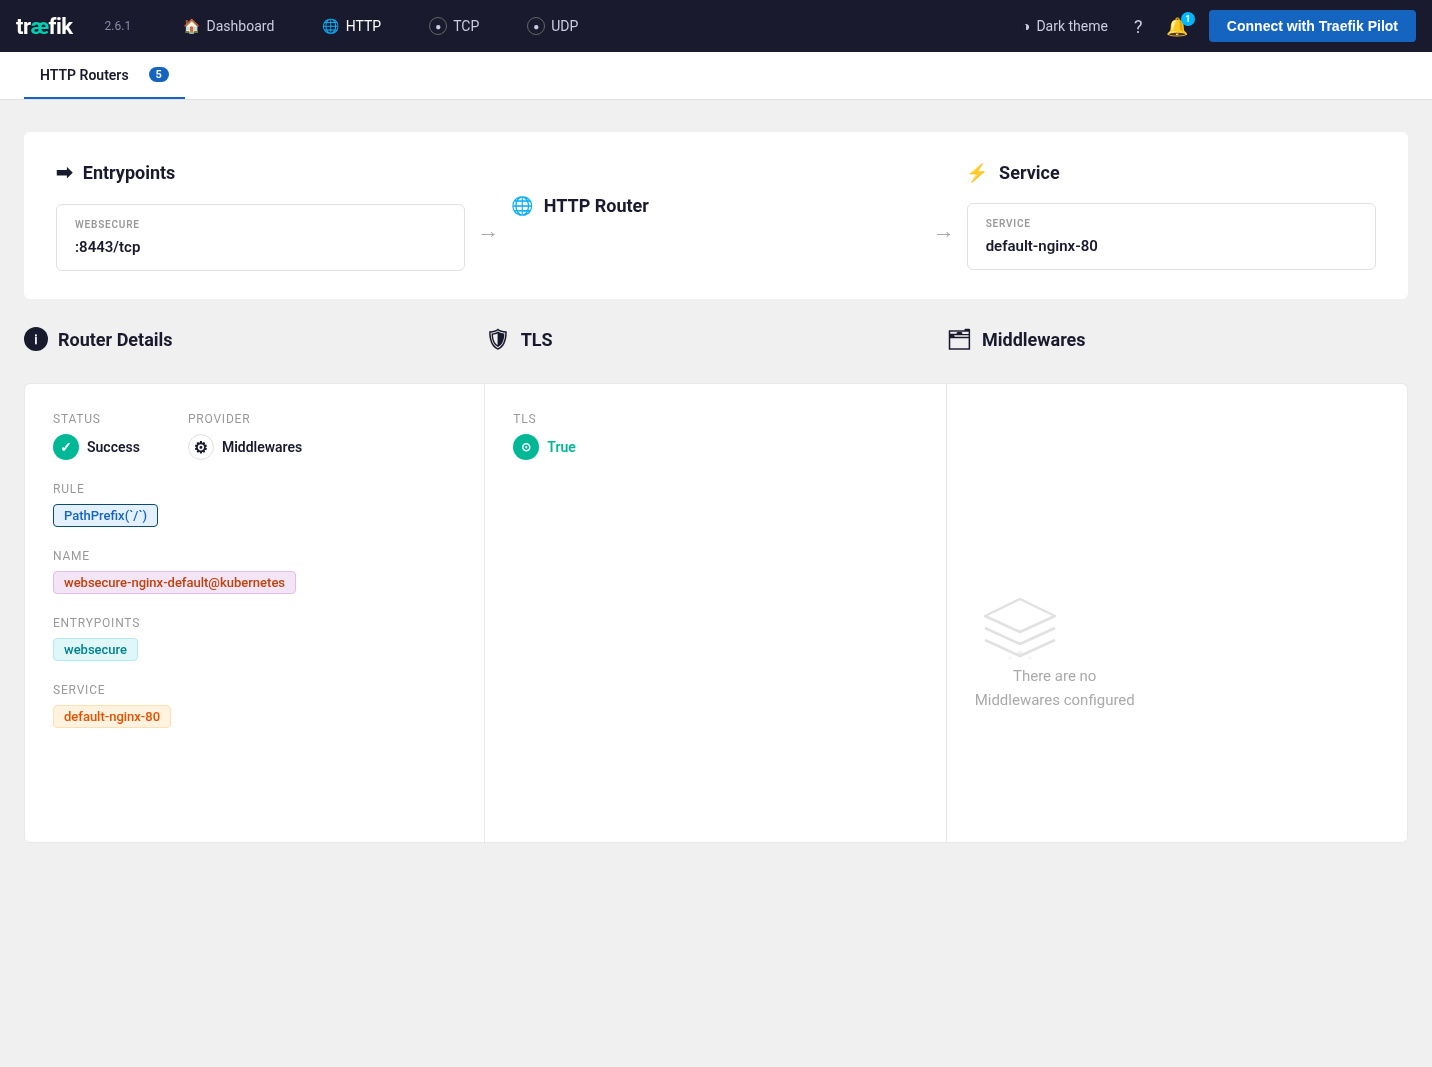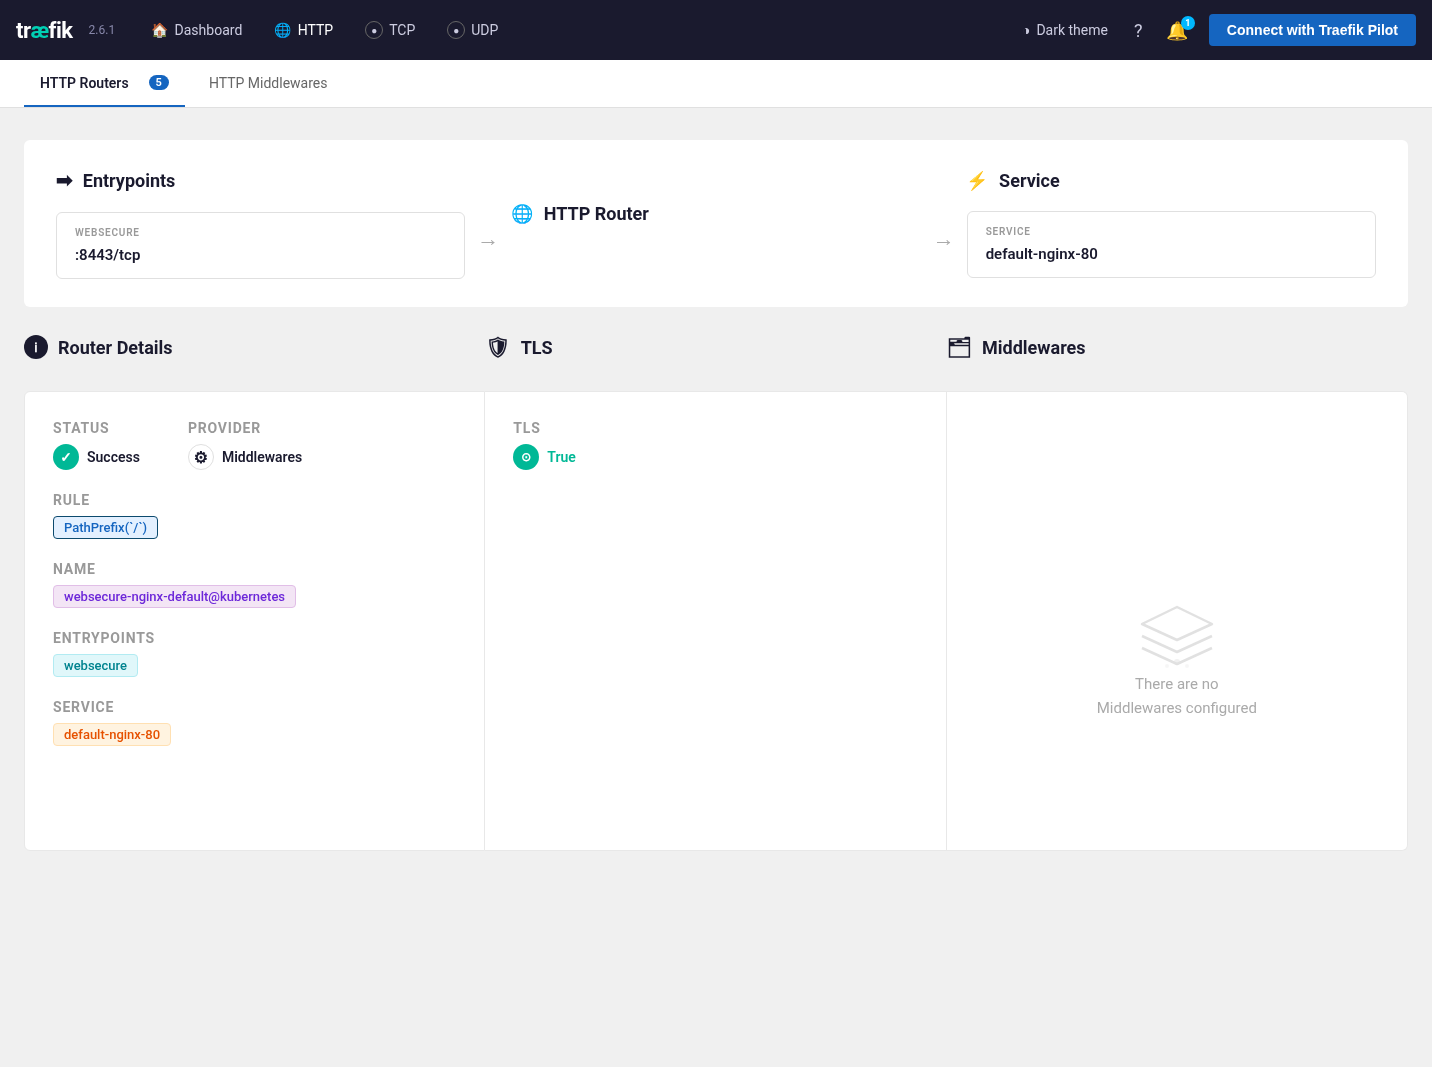--- a/index.html
+++ b/index.html
@@ -3,23 +3,23 @@
   <meta charset="utf-8">
   <style>
     * { box-sizing: border-box; margin: 0; padding: 0; }
     body { font-family: -apple-system, BlinkMacSystemFont, 'Segoe UI', Roboto, sans-serif; background: #f0f0f0; color: #1a1a2e; }
 
     
     .topnav {
       background: #1a1a2e;
       display: flex;
       align-items: center;
-      height: 60px;
+      height: 52px;
       padding: 0 16px;
-      gap: 8px;
+      gap: 24px;
     }
     .topnav-logo {
       display: flex;
       align-items: center;
       gap: 6px;
       color: #fff;
       font-size: 20px;
       font-weight: 700;
       letter-spacing: -0.5px;
       margin-right: 8px;
@@ -230,22 +230,22 @@
       padding: 28px 28px;
       min-height: 460px;
       display: flex;
       flex-direction: column;
     }
 
     .detail-row {
       margin-bottom: 22px;
     }
     .detail-label {
-      font-size: 14px;
-      font-weight: 700;
+      font-size: 12px;
+      font-weight: 400;
       color: #999;
       letter-spacing: 0.8px;
       text-transform: uppercase;
       margin-bottom: 8px;
     }
     .status-row {
       display: flex;
       align-items: center;
       gap: 48px;
       margin-bottom: 22px;
@@ -281,21 +281,21 @@
       border: 1px solid #e0e0e0;
     }
     .tag {
       display: inline-block;
       border-radius: 4px;
       padding: 3px 10px;
       font-size: 13px;
       font-weight: 500;
     }
     .tag-blue { background: #e3f0ff; color: #1565c0; border: 1px solid #0c4a6e; }
-    .tag-purple { background: #f3e5f5; color: #6d28d9; border: 1px solid #e1bee7; }
+    .tag-purple { background: #f3e5f5; color: #c2410c; border: 1px solid #e1bee7; }
     .tag-cyan { background: #e0f7fa; color: #00838f; border: 1px solid #b2ebf2; }
     .tag-orange { background: #fff3e0; color: #e65100; border: 1px solid #ffe0b2; }
 
     .tls-status {
       display: flex;
       align-items: center;
       gap: 8px;
       font-size: 14px;
       font-weight: 600;
     }
@@ -307,21 +307,21 @@
       height: 26px;
       display: flex;
       align-items: center;
       justify-content: center;
       font-size: 13px;
     }
 
     .empty-state {
       display: flex;
       flex-direction: column;
-      align-items: center;
+      align-items: flex-start;
       justify-content: center;
       flex: 1;
       margin-top: 80px;
       color: #bbb;
     }
     .empty-text {
       font-size: 15px;
       color: #aaa;
       text-align: center;
       line-height: 1.6;
@@ -369,23 +369,20 @@
       <div class="notif-badge">1</div>
     </div>
     <button class="connect-btn">Connect with Traefik Pilot</button>
   </div>
 </nav>
 
 <div class="subnav">
   <div class="subnav-item active">
     <span>HTTP Routers</span>
     <span class="badge">5</span>
-  </div>
-  <div class="subnav-item">
-    <span>HTTP Middlewares</span>
   </div>
 </div>
 
 <div class="main">
 
   <div class="flow-section">
     <div class="flow-row">
       <div class="flow-column">
         <div class="flow-header">
           <span style="font-size:20px;">➡</span>

